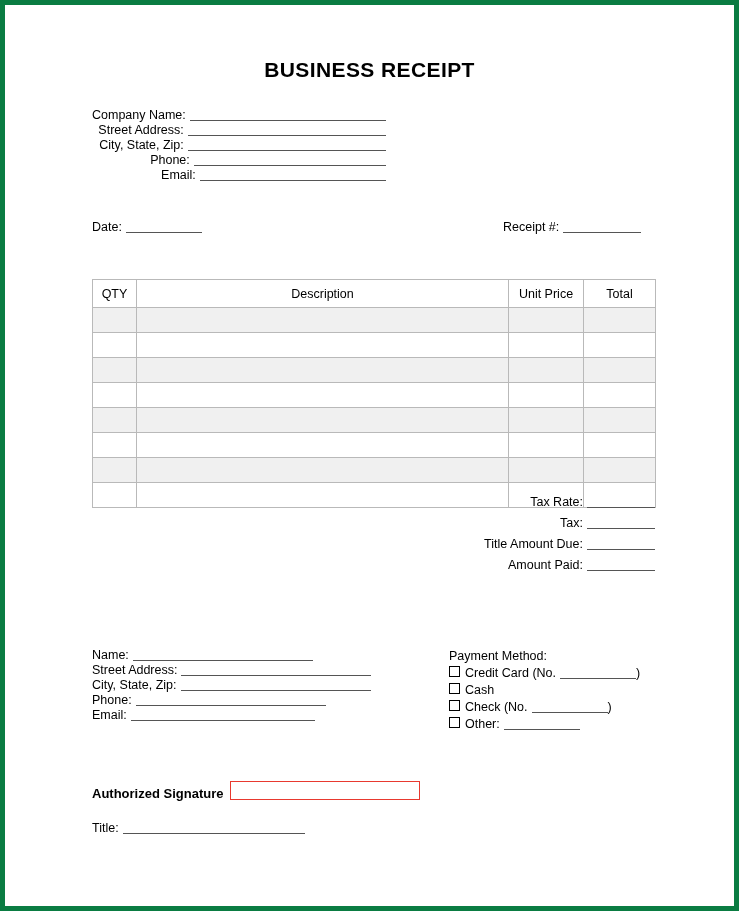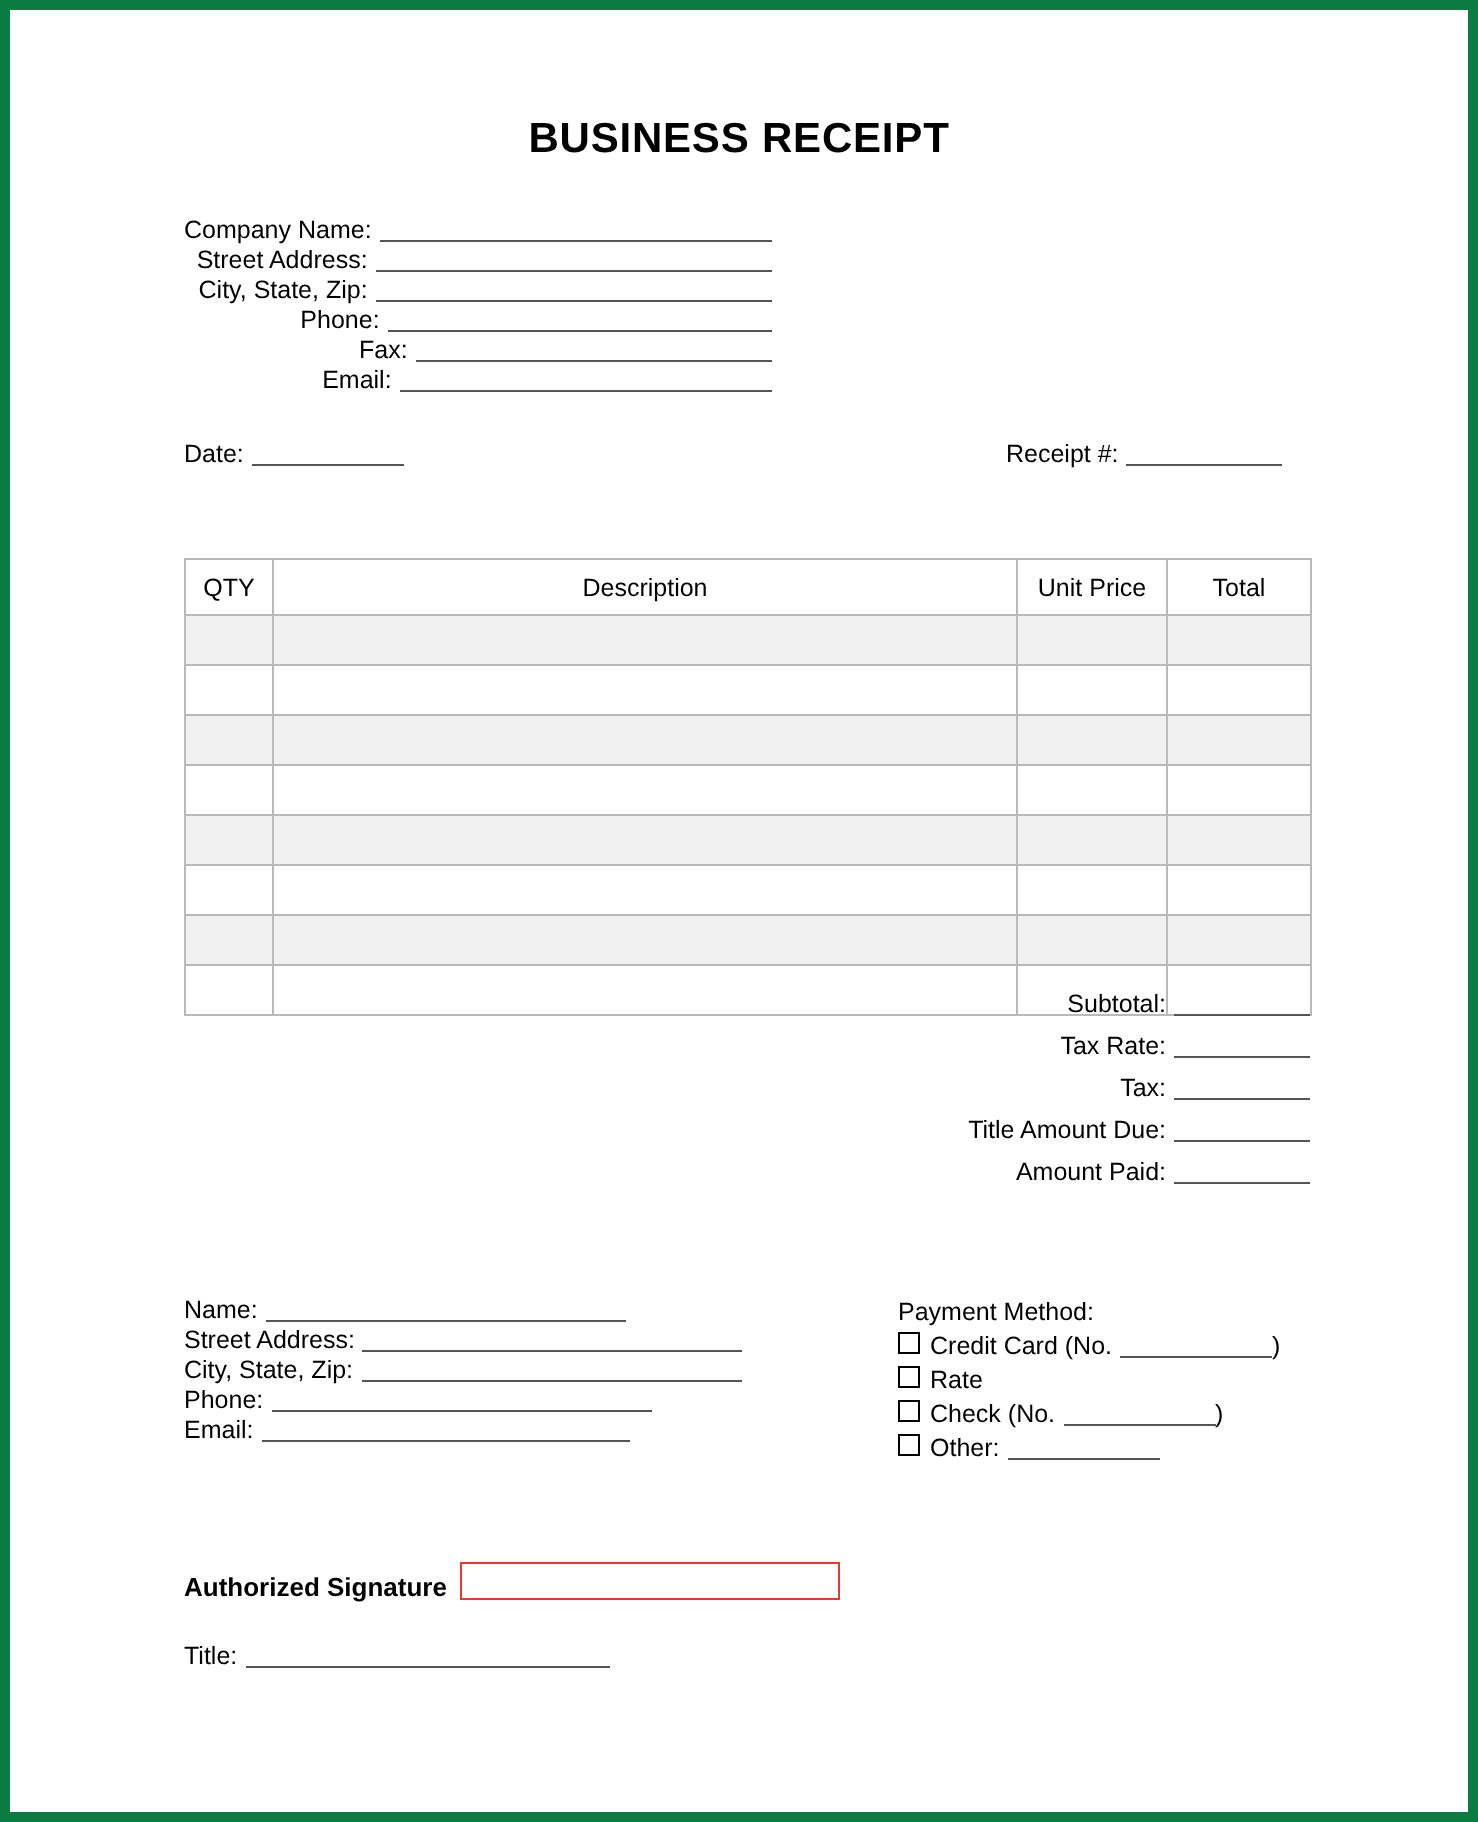--- a/index.html
+++ b/index.html
@@ -165,23 +165,20 @@
       <div class="fld">
         <span class="lbl">Street Address:</span><span class="rule" style="width:198px"></span>
       </div>
       <div class="fld">
         <span class="lbl">City, State, Zip:</span><span class="rule" style="width:198px"></span>
       </div>
       <div class="fld">
         <span class="lbl">Phone:</span><span class="rule" style="width:192px"></span>
       </div>
       <div class="fld">
-        <span class="lbl">Fax:</span><span class="rule" style="width:178px"></span>
-      </div>
-      <div class="fld">
         <span class="lbl">Email:</span><span class="rule" style="width:186px"></span>
       </div>
     </div>
 
     <div class="fld date-row">
       <span class="lbl">Date:</span><span class="rule" style="width:76px"></span>
     </div>
 
     <div class="fld receipt-row">
       <span class="lbl">Receipt #:</span><span class="rule" style="width:78px"></span>
@@ -249,23 +246,20 @@
           <td></td>
           <td></td>
           <td></td>
           <td></td>
         </tr>
       </tbody>
     </table>
 
     <div class="totals">
       <div class="trow">
-        <span class="lbl">Subtotal:</span><span class="rule"></span>
-      </div>
-      <div class="trow">
         <span class="lbl">Tax Rate:</span><span class="rule"></span>
       </div>
       <div class="trow">
         <span class="lbl">Tax:</span><span class="rule"></span>
       </div>
       <div class="trow">
         <span class="lbl">Title Amount Due:</span><span class="rule"></span>
       </div>
       <div class="trow">
         <span class="lbl">Amount Paid:</span><span class="rule"></span>
@@ -290,21 +284,21 @@
         <span class="lbl">Email:</span><span class="rule" style="width:184px"></span>
       </div>
     </div>
 
     <div class="pay-block">
       <div class="pay-head">Payment Method:</div>
       <div class="pay-opt">
         <span class="cbox"></span><span>Credit Card (No.</span><span class="rule" style="width:76px"></span><span>)</span>
       </div>
       <div class="pay-opt">
-        <span class="cbox"></span><span>Rate</span>
+        <span class="cbox"></span><span>Cash</span>
       </div>
       <div class="pay-opt">
         <span class="cbox"></span><span>Check (No.</span><span class="rule" style="width:76px"></span><span>)</span>
       </div>
       <div class="pay-opt">
         <span class="cbox"></span><span>Other:</span><span class="rule" style="width:76px"></span>
       </div>
     </div>
 
     <div class="sig-label">Authorized Signature</div>

